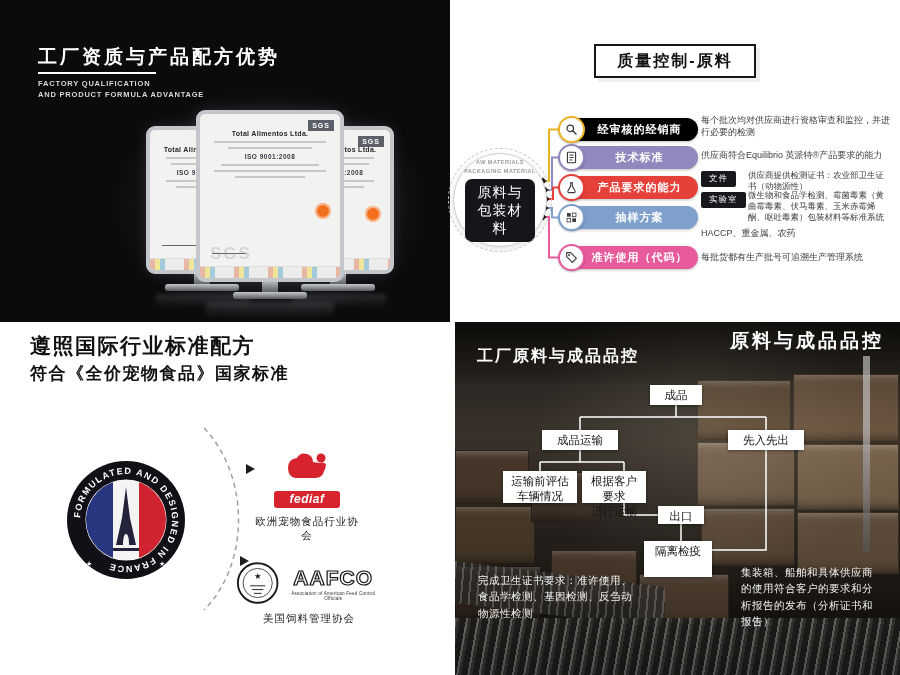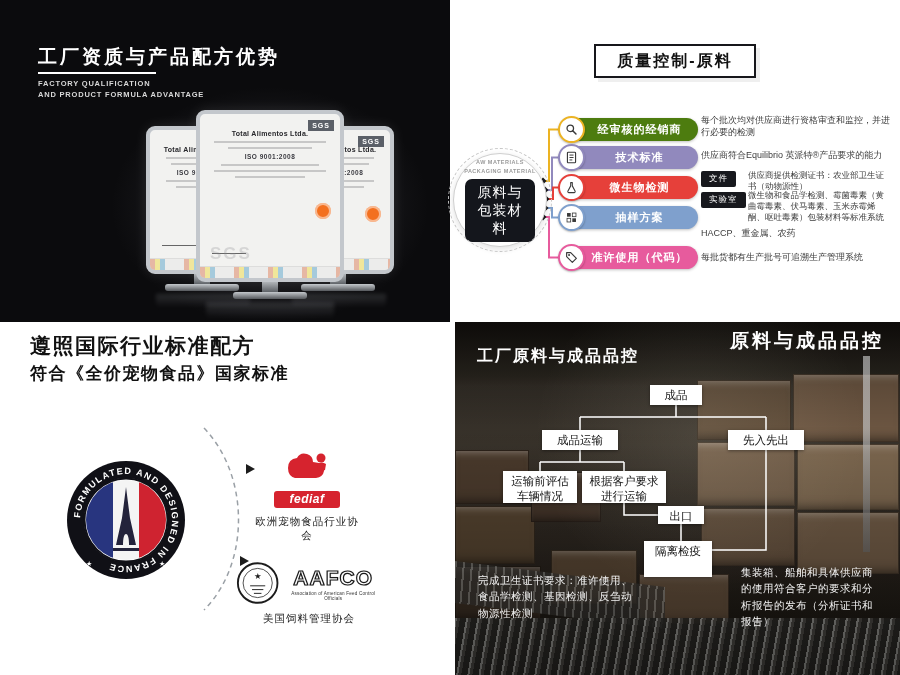--- a/index.html
+++ b/index.html
@@ -45,21 +45,21 @@
     box-shadow:0 2px 6px rgba(0,0,0,.12);}
   .hub::after{content:'';position:absolute;inset:-6px;border:1px dashed #c6c6c6;border-radius:50%;}
   .hub-en{font-size:5.5px;color:#9a9a9a;letter-spacing:.5px;font-weight:bold;line-height:1.5;}
   .hub-label{margin-top:4px;width:58px;background:#14161c;color:#fff;font-size:14px;line-height:1.3;
     padding:4px 6px;border-radius:7px;letter-spacing:1px;}
   .pill{position:absolute;left:566px;width:137px;height:23px;border-radius:12px;display:flex;align-items:center;
     box-shadow:0 1px 3px rgba(0,0,0,.25);z-index:3;}
   .pill-icon{box-sizing:border-box;width:27px;height:27px;border-radius:50%;background:#fff;margin-left:-3px;flex:0 0 auto;
     display:flex;align-items:center;justify-content:center;border:2px solid #999;box-shadow:0 1px 2px rgba(0,0,0,.25);}
   .pill-label{flex:1;text-align:center;color:#fff;font-weight:bold;font-size:11px;letter-spacing:1px;padding-right:4px;}
-  .p1{background:#4d7c0f}.p1 .pill-icon{border-color:#ecb322}
+  .p1{background:#000000}.p1 .pill-icon{border-color:#ecb322}
   .p2{background:#9189bd}.p2 .pill-icon{border-color:#9189bd}
   .p3{background:#e6403a}.p3 .pill-icon{border-color:#e6403a}
   .p4{background:#7fa0cd}.p4 .pill-icon{border-color:#7fa0cd}
   .p5{background:#e75b9d}.p5 .pill-icon{border-color:#e75b9d}
   .desc{position:absolute;left:706px;width:190px;font-size:9px;color:#3c3c3c;line-height:1.35;}
   .desc-sm{font-size:8.5px;line-height:1.3;}
   .mini-badge{position:absolute;left:706px;background:#17181d;color:#fff;font-size:8.5px;padding:2px 8px;border-radius:2px;letter-spacing:1px;}
   .connectors{left:538px;top:108px;width:30px;height:164px;z-index:1;}
 
   
@@ -215,21 +215,21 @@
           </svg>
       </span>
       <span class="pill-label">技术标准</span>
     </div>
     <div class="pill p3" style="left:111px;top:176px;">
       <span class="pill-icon">
         <svg viewBox="0 0 16 16" width="13" height="13">
             <path d="M6.5,2 h3 M7,2 v4 L3.5,12.5 a1.2,1.2 0 0 0 1,1.8 h7 a1.2,1.2 0 0 0 1,-1.8 L9,6 V2" fill="none" stroke="#3a3a3a" stroke-width="1.3" stroke-linejoin="round"></path>
           </svg>
       </span>
-      <span class="pill-label">微生物检测</span>
+      <span class="pill-label">产品要求的能力</span>
     </div>
     <div class="pill p4" style="left:111px;top:206px;">
       <span class="pill-icon">
         <svg viewBox="0 0 16 16" width="13" height="13">
             <rect x="2.5" y="2.5" width="4.5" height="4.5" fill="#3a3a3a"></rect>
             <rect x="9" y="2.5" width="4.5" height="4.5" fill="none" stroke="#3a3a3a"></rect>
             <rect x="2.5" y="9" width="4.5" height="4.5" fill="none" stroke="#3a3a3a"></rect>
             <rect x="9" y="9" width="4.5" height="4.5" fill="#3a3a3a"></rect>
           </svg>
       </span>
@@ -349,21 +349,21 @@
         <path d="M226,202 L226,219"></path>
         <path d="M311,128 L311,228 L257,228"></path>
       </g>
     </svg>
 
     <div class="fbox" style="left:195px;top:63px;width:52px;height:20px;">成品</div>
     <div class="fbox" style="left:87px;top:108px;width:76px;height:20px;">成品运输</div>
     <div class="fbox" style="left:273px;top:108px;width:76px;height:20px;">先入先出</div>
     <div class="fbox" style="left:48px;top:149px;width:74px;height:32px;">运输前评估
 车辆情况</div>
-    <div class="fbox" style="left:127px;top:149px;width:84px;height:32px;">根据客户要求
+    <div class="fbox" style="left:127px;top:149px;width:64px;height:32px;">根据客户要求
 进行运输</div>
     <div class="fbox" style="left:203px;top:184px;width:46px;height:18px;">出口</div>
     <div class="fbox" style="left:189px;top:219px;width:68px;height:36px;">隔离检疫</div>
 
     <div class="wh-note" style="left:23px;top:250px;width:162px;">完成卫生证书要求：准许使用、食品学检测、基因检测、反刍动物源性检测</div>
     <div class="wh-note" style="left:286px;top:242px;width:142px;">集装箱、船舶和具体供应商的使用符合客户的要求和分析报告的发布（分析证书和报告）</div>
   </div>
 
 </div>
 

